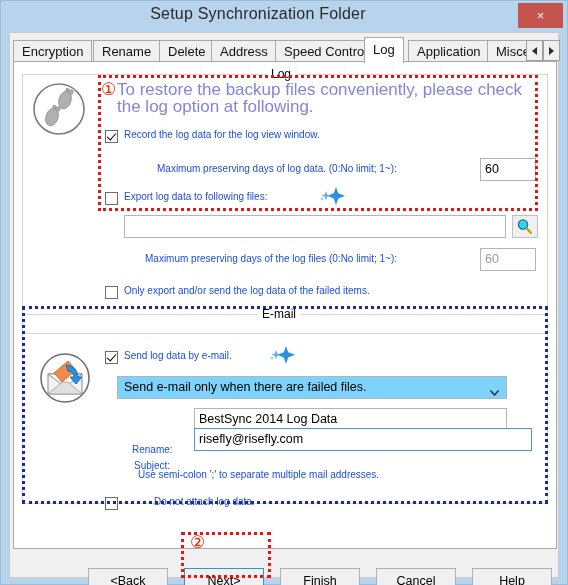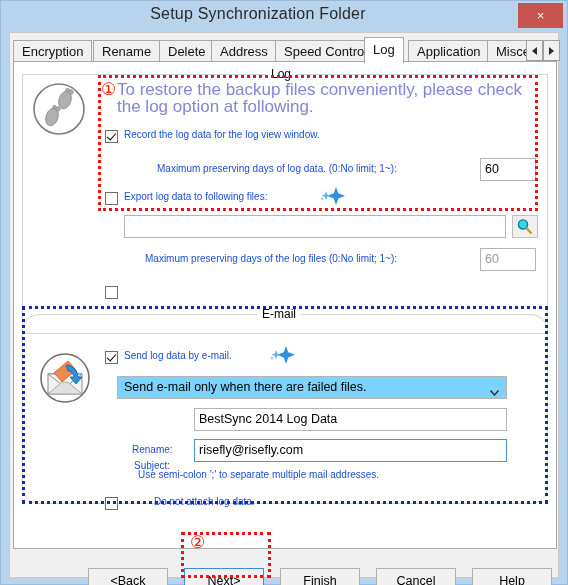--- a/index.html
+++ b/index.html
@@ -331,22 +331,23 @@
         <svg width="18" height="18" viewBox="0 0 18 18" style="display:block;margin:2px auto;">
           <circle cx="7" cy="6.5" r="4.6" fill="#2fd7e8" stroke="#1a6f96" stroke-width="1.3"></circle>
           <line x1="10.3" y1="10" x2="15.5" y2="15.5" stroke="#c79a16" stroke-width="2.4"></line>
         </svg>
       </div>
 
       <div class="lbl" style="left:131px; top:191px;">Maximum preserving days of the log files (0:No limit; 1~):</div>
       <div class="textbox disabled" style="left:466px; top:186px; width:56px; height:23px; line-height:21px;">60</div>
 
       <div class="cb" style="left:91px; top:224px;"></div>
-
-      <div class="groupbox" style="left:8px; top:252px; width:526px; height:190px;border-radius:17px;">
+      <div class="lbl" style="left:110px; top:223px;">Only export and/or send the log data of the failed items.</div>
+
+      <div class="groupbox" style="left:8px; top:252px; width:526px; height:190px;">
         <div class="group-legend" style="left:234px;">E-mail</div>
       </div>
 
       <div class="anno-blue" style="left:8px; top:244px; width:526px; height:198px;"></div>
 
       <div class="icon-badge" style="left:24px; top:289px;">
         <svg width="54" height="54" viewBox="0 0 54 54">
           <circle cx="27" cy="27" r="24" fill="#ffffff" stroke="#6f6f6f" stroke-width="1.6"></circle>
           <rect x="10" y="23" width="34" height="20" fill="#f2f2f2" stroke="#8a8a8a" stroke-width="1"></rect>
           <polygon points="10,23 27,36 44,23" fill="#ffffff" stroke="#8a8a8a" stroke-width="1"></polygon>
@@ -373,21 +374,21 @@
           <svg width="9" height="6" viewBox="0 0 9 6">
               <polyline points="0.5,0.5 4.5,5 8.5,0.5" fill="none" stroke="#2b2b2b" stroke-width="1.4"></polyline>
             </svg>
         </span>
       </div>
 
       <div class="lbl" style="left:120px; top:351px;margin-top:47px;">Subject:</div>
       <div class="textbox" style="left:180px; top:346px; width:313px; height:23px; line-height:21px;">BestSync 2014 Log Data</div>
 
       <div class="lbl" style="left:118px; top:382px;">Rename:</div>
-      <div class="textbox focused" style="left:180px; top:377px; width:313px; height:23px; line-height:21px;">risefly@risefly.com</div>
+      <div class="textbox focused" style="left:180px; top:366px; width:338px; height:23px; line-height:21px;">risefly@risefly.com</div>
 
       <div class="lbl" style="left:124px; top:407px;">Use semi-colon ';' to separate multiple mail addresses.</div>
 
       <div class="cb" style="left:91px; top:435px;"></div>
       <div class="lbl" style="left:110px; top:434px;margin-left:30px;">Do not attach log data.</div>
 
     </div>
 
     <div class="btn" style="left:78px;  top:535px; width:80px;">&lt;Back</div>
     <div class="btn focused" style="left:174px; top:535px; width:80px;">Next&gt;</div>

